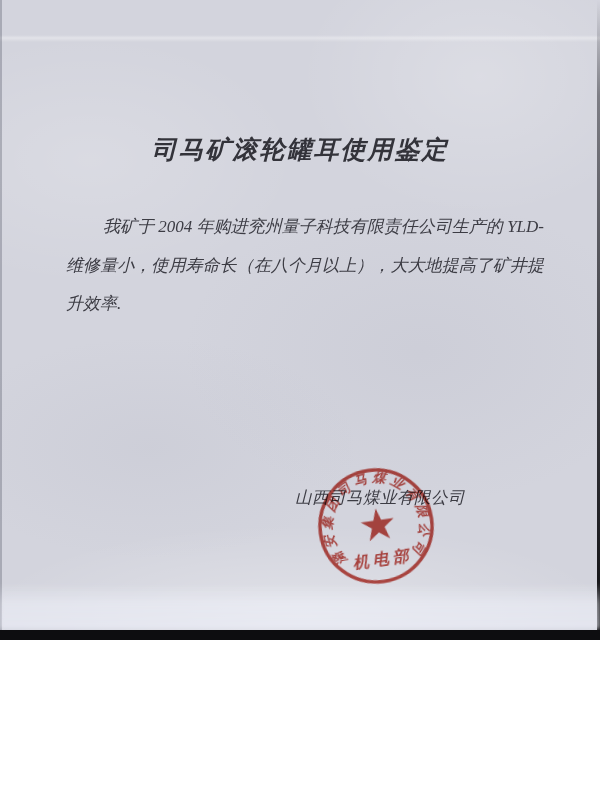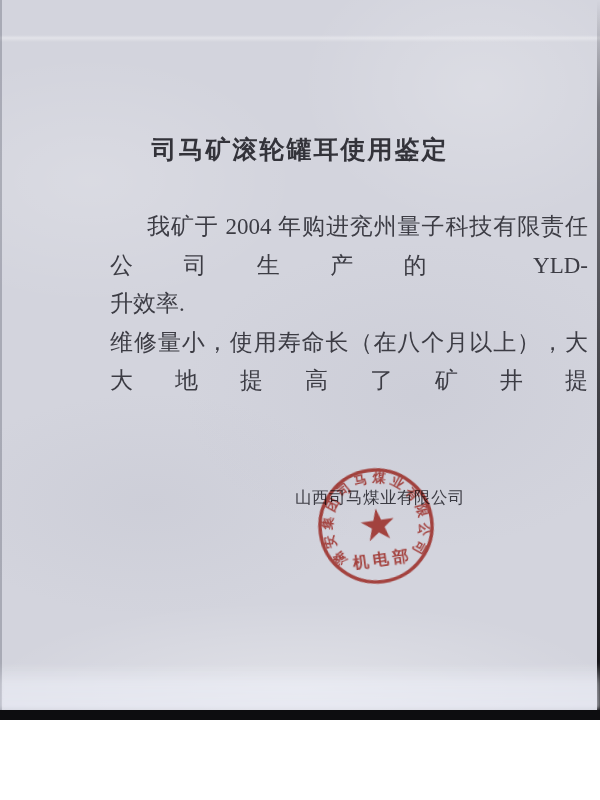--- a/index.html
+++ b/index.html
@@ -2,54 +2,54 @@
 <html><head>
 <meta charset="utf-8">
 <style>
   * { margin: 0; padding: 0; box-sizing: border-box; }
   html, body { width: 600px; height: 800px; overflow: hidden; }
   body { font-family: "Liberation Serif", serif; }
 
   .page {
     position: relative;
     width: 600px;
-    height: 720px;
+    height: 640px;
     background-color: #d3d4dd;
     background-image:
       linear-gradient(180deg, rgba(255,255,255,0) 35px, rgba(255,255,255,0.35) 38px, rgba(255,255,255,0) 42px),
       radial-gradient(ellipse 300px 180px at 15% 25%, rgba(255,255,255,0.16), rgba(255,255,255,0) 70%),
       radial-gradient(ellipse 260px 200px at 80% 12%, rgba(255,255,255,0.20), rgba(255,255,255,0) 70%),
       radial-gradient(ellipse 340px 220px at 70% 55%, rgba(150,152,170,0.10), rgba(150,152,170,0) 70%),
       radial-gradient(ellipse 300px 160px at 25% 70%, rgba(148,150,168,0.09), rgba(148,150,168,0) 70%),
       radial-gradient(ellipse 420px 120px at 50% 96%, rgba(255,255,255,0.30), rgba(255,255,255,0) 75%);
     overflow: hidden;
+    font-style: italic;
   }
 
   .title {
     position: absolute;
     top: 133px;
     left: 0;
     width: 100%;
     text-align: center;
     font-family: "Liberation Sans", sans-serif;
     font-size: 25px;
     font-weight: 700;
     letter-spacing: 2px;
     color: #33333a;
   }
 
   .body-text {
     position: absolute;
     top: 208px;
     left: 66px;
     width: 478px;
-    font-size: 23px;
+    font-size: 17px;
     line-height: 38.5px;
     color: #3c3c44;
-    margin-left: 44px;
   }
   .body-line {
     text-align: justify;
     text-align-last: justify;
     text-justify: inter-character;
   }
   .body-line.first { text-indent: 37px; }
   .body-line.last { text-align-last: left; }
 
   .sig-company {
@@ -125,22 +125,22 @@
 </style>
 </head>
 <body>
 
 <div class="page">
 
   <h1 class="title">司马矿滚轮罐耳使用鉴定</h1>
 
   <div class="body-text">
     <div class="body-line first">我矿于 2004 年购进兖州量子科技有限责任公司生产的 YLD-</div>
+    <div class="body-line">维修量小，使用寿命长（在八个月以上），大大地提高了矿井提</div>
     <div class="body-line last">升效率.</div>
-    <div class="body-line">维修量小，使用寿命长（在八个月以上），大大地提高了矿井提</div>
   </div>
 
   <div class="sig-company">山西司马煤业有限公司</div>
 
   <svg class="stamp" viewBox="0 0 120 120" xmlns="http://www.w3.org/2000/svg">
     <circle cx="60" cy="60" r="56" fill="none" stroke="#bf3b33" stroke-width="3.5"></circle>
     <path id="stamp-arc" fill="none" d="M 28.9,91.1 A 44,44 0 1 1 91.1,91.1"></path>
     <text class="ring-text">
       <textPath href="#stamp-arc" startOffset="2">潞安集团司马煤业有限公司</textPath>
     </text>

